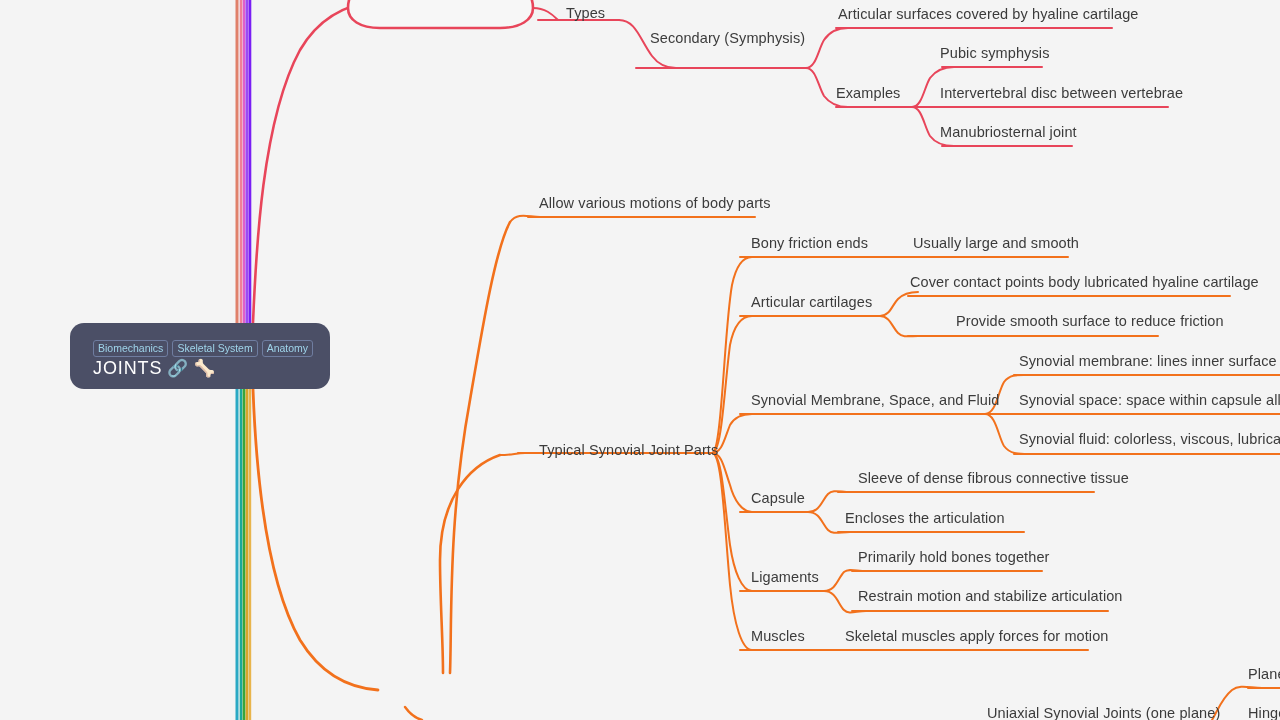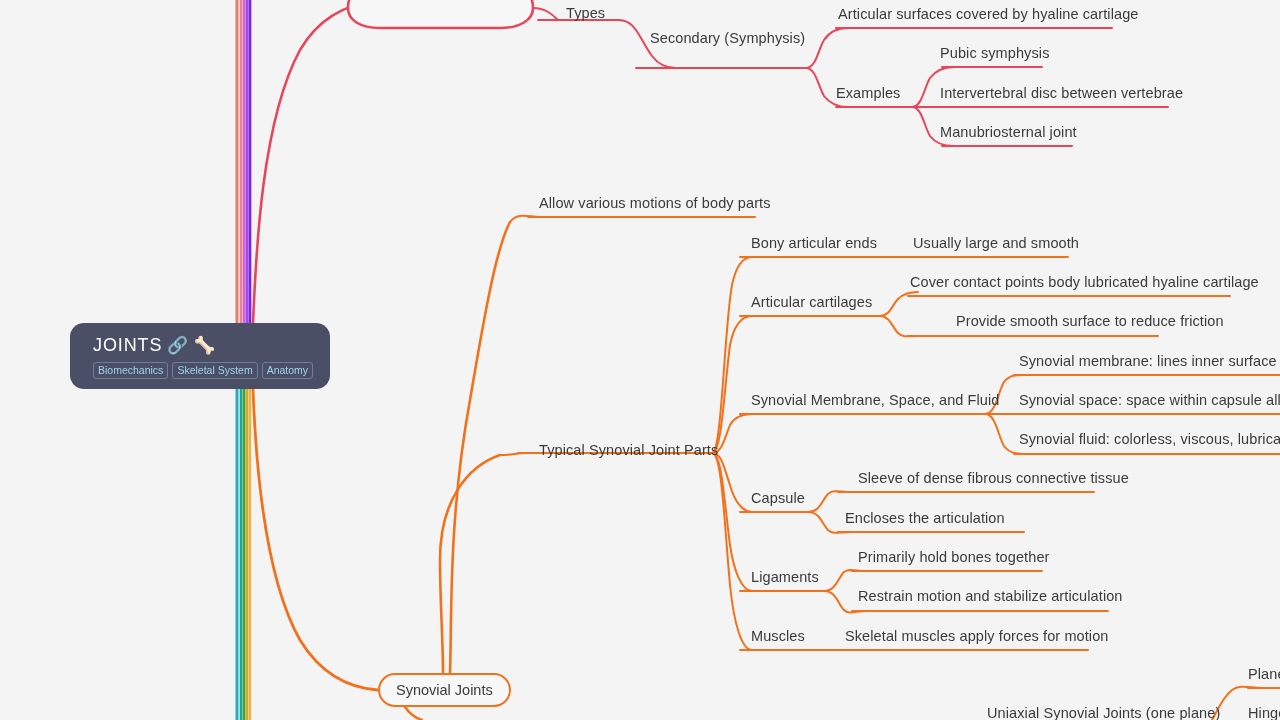--- a/index.html
+++ b/index.html
@@ -194,53 +194,52 @@
 
       <path d="M 405 707 C 410 714 415 718 422 720" stroke="#f2711c" stroke-width="2.4"></path>
 
       <path d="M 1212 720 C 1218 710 1222 698 1232 690 C 1240 684 1250 688 1262 688" stroke="#f2711c" stroke-width="2"></path>
       <path d="M 1248 688 L 1280 688" stroke="#f2711c" stroke-width="2"></path>
 
     </g>
   </svg>
 
   <div id="root-node">
+    <div id="root-tags">
+      <span class="tag">Biomechanics</span>
+      <span class="tag">Skeletal System</span>
+      <span class="tag">Anatomy</span>
+    </div>
     <div id="root-title">
       <span>JOINTS</span>
       <span class="emoji">🔗</span>
       <span class="emoji">🦴</span>
     </div>
-    <div id="root-tags">
-      <span class="tag">Biomechanics</span>
-      <span class="tag">Skeletal System</span>
-      <span class="tag">Anatomy</span>
-    </div>
   </div>
 
   <div class="node-label" style="left:566px; top:5px;text-align:center;">Types</div>
 
   <div class="node-label" style="left:650px; top:30px;">Secondary (Symphysis)</div>
 
   <div class="node-label" style="left:838px; top:6px;">Articular surfaces covered by hyaline cartilage</div>
 
   <div class="node-label" style="left:836px; top:85px;">Examples</div>
 
   <div class="node-label" style="left:940px; top:45px;">Pubic symphysis</div>
 
   <div class="node-label" style="left:940px; top:85px;">Intervertebral disc between vertebrae</div>
 
   <div class="node-label" style="left:940px; top:124px;">Manubriosternal joint</div>
 
-  <div class="pill" style="left:378px; top:673px;">Synovial Joints</div>
 
   <div class="node-label" style="left:539px; top:195px;">Allow various motions of body parts</div>
 
   <div class="node-label" style="left:539px; top:442px;">Typical Synovial Joint Parts</div>
 
-  <div class="node-label" style="left:751px; top:235px;">Bony articular ends</div>
+  <div class="node-label" style="left:751px; top:235px;">Bony friction ends</div>
   <div class="node-label" style="left:913px; top:235px;">Usually large and smooth</div>
 
   <div class="node-label" style="left:751px; top:294px;">Articular cartilages</div>
   <div class="node-label" style="left:910px; top:274px;">Cover contact points body lubricated hyaline cartilage</div>
   <div class="node-label" style="left:956px; top:313px;">Provide smooth surface to reduce friction</div>
 
   <div class="node-label" style="left:751px; top:392px;">Synovial Membrane, Space, and Fluid</div>
   <div class="node-label" style="left:1019px; top:353px;">Synovial membrane: lines inner surface of c</div>
   <div class="node-label" style="left:1019px; top:392px;">Synovial space: space within capsule allowi</div>
   <div class="node-label" style="left:1019px; top:431px;">Synovial fluid: colorless, viscous, lubricates</div>

